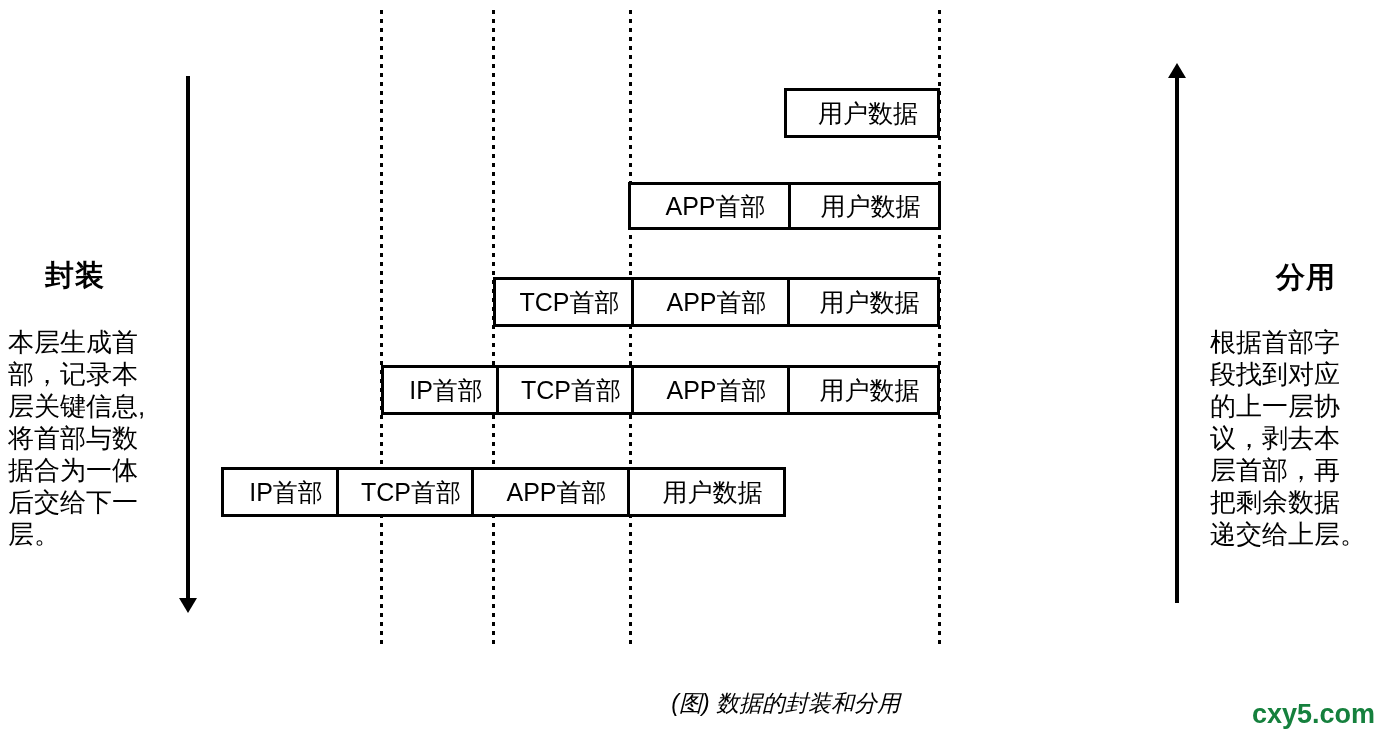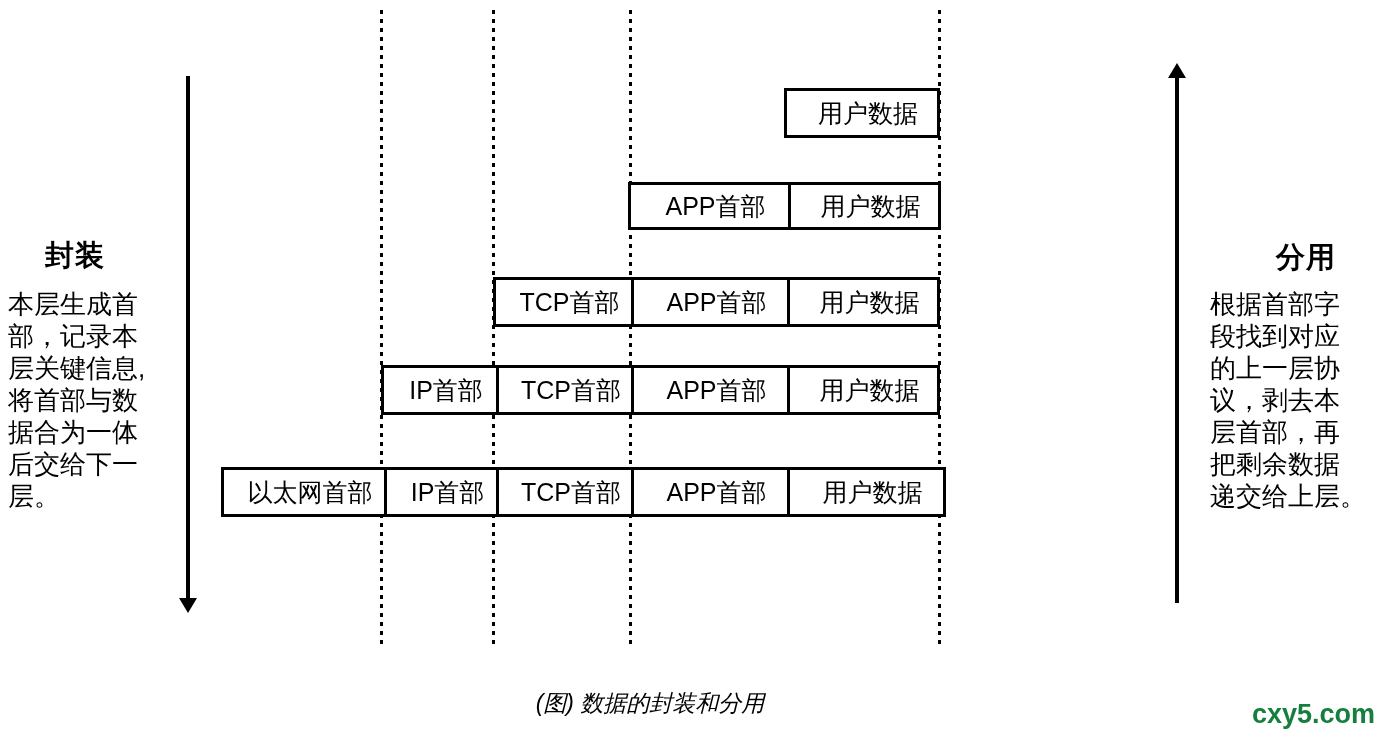--- a/index.html
+++ b/index.html
@@ -39,26 +39,28 @@
     border-left: 3px solid #000;
     padding-left: 12px;
   }
   .row .cell:first-child { border-left: none; }
   
   .panel-title {
     position: absolute;
     font-size: 29px;
     font-weight: bold;
     letter-spacing: 1px;
+    margin-top: 20px;
   }
   .panel-text {
     position: absolute;
     font-size: 26px;
     line-height: 32px;
     white-space: pre-line;
+    margin-top: 38px;
   }
   
   .arrow-line {
     position: absolute;
     width: 4px;
     background: #000;
   }
   .arrow-head-down {
     position: absolute;
     width: 0; height: 0;
@@ -71,21 +73,21 @@
     width: 0; height: 0;
     border-left: 9px solid transparent;
     border-right: 9px solid transparent;
     border-bottom: 15px solid #000;
   }
   .caption {
     position: absolute;
     left: 400px;
     top: 688px;
     width: 500px;
-    text-align: center;
+    text-align: right;
     font-size: 23px;
     font-style: italic;
   }
   .watermark {
     position: absolute;
     left: 1252px;
     top: 699px;
     font-size: 27px;
     font-weight: bold;
     color: #15803d; 
@@ -145,21 +147,20 @@
   </div>
 
   <div class="row" style="left:381px; top:365px">
     <div class="cell" style="width:112px">IP首部</div>
     <div class="cell" style="width:135px">TCP首部</div>
     <div class="cell" style="width:156px">APP首部</div>
     <div class="cell" style="width:150px">用户数据</div>
   </div>
 
   <div class="row" style="left:221px; top:467px">
-    <div class="cell" style="width:160px">以太网首部</div>
     <div class="cell" style="width:112px">IP首部</div>
     <div class="cell" style="width:135px">TCP首部</div>
     <div class="cell" style="width:156px">APP首部</div>
     <div class="cell" style="width:156px">用户数据</div>
   </div>
 
   <div class="caption">(图) 数据的封装和分用</div>
 
   <div class="watermark">cxy5.com</div>
 

